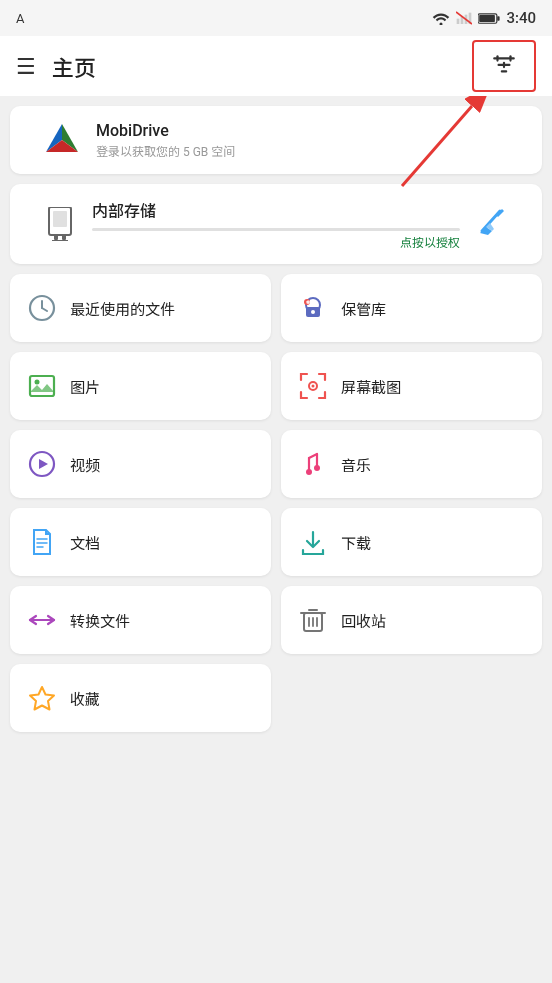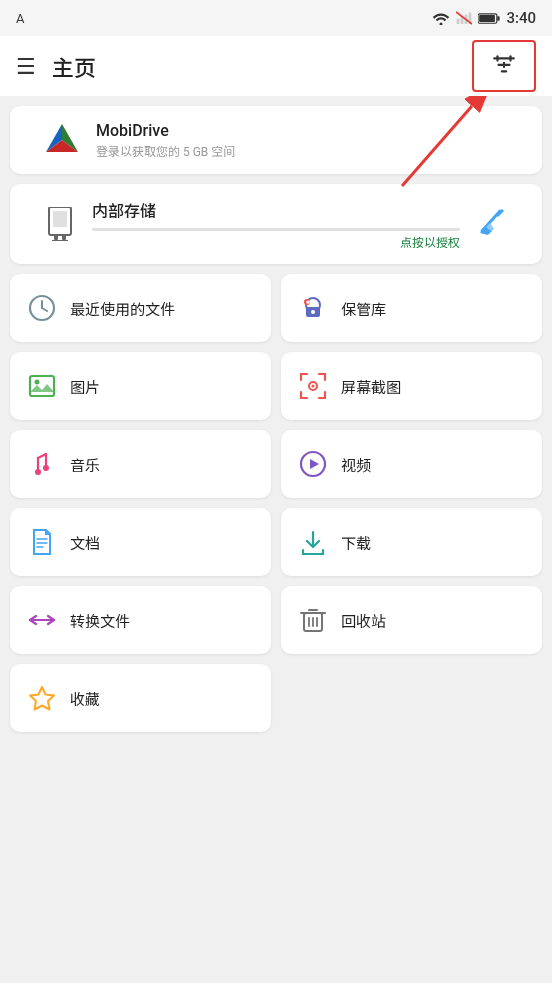--- a/index.html
+++ b/index.html
@@ -347,38 +347,38 @@
           <circle cx="14" cy="14" r="4" fill="none" stroke="#ef5350" stroke-width="2"></circle>
           <circle cx="14" cy="14" r="1.5" fill="#ef5350"></circle>
         </svg>
       </div>
       <span class="menu-item-label">屏幕截图</span>
     </div>
 
     <div class="menu-item">
       <div class="menu-item-icon">
         <svg width="28" height="28" viewBox="0 0 28 28">
+          <circle cx="14" cy="14" r="12" fill="none" stroke="#7e57c2" stroke-width="2.2"></circle>
+          <polygon points="11,9 11,19 20,14" fill="#7e57c2"></polygon>
+        </svg>
+      </div>
+      <span class="menu-item-label">视频</span>
+    </div>
+
+    <div class="menu-item">
+      <div class="menu-item-icon">
+        <svg width="28" height="28" viewBox="0 0 28 28">
           <path d="M18,4 L18,18" stroke="#ec407a" stroke-width="2.2" stroke-linecap="round"></path>
           <path d="M10,8 L10,22" stroke="#ec407a" stroke-width="2.2" stroke-linecap="round"></path>
           <path d="M10,8 L18,4" stroke="#ec407a" stroke-width="2.2" stroke-linecap="round"></path>
           <circle cx="10" cy="22" r="3" fill="#ec407a"></circle>
           <circle cx="18" cy="18" r="3" fill="#ec407a"></circle>
         </svg>
       </div>
       <span class="menu-item-label">音乐</span>
-    </div>
-
-    <div class="menu-item">
-      <div class="menu-item-icon">
-        <svg width="28" height="28" viewBox="0 0 28 28">
-          <circle cx="14" cy="14" r="12" fill="none" stroke="#7e57c2" stroke-width="2.2"></circle>
-          <polygon points="11,9 11,19 20,14" fill="#7e57c2"></polygon>
-        </svg>
-      </div>
-      <span class="menu-item-label">视频</span>
     </div>
 
     <div class="menu-item">
       <div class="menu-item-icon">
         <svg width="28" height="28" viewBox="0 0 28 28">
           <path d="M6,2 L18,2 L22,6 L22,26 L6,26 Z" fill="none" stroke="#42a5f5" stroke-width="2"></path>
           <path d="M18,2 L18,6 L22,6" fill="none" stroke="#42a5f5" stroke-width="2"></path>
           <line x1="9" y1="11" x2="19" y2="11" stroke="#42a5f5" stroke-width="1.5" stroke-linecap="round"></line>
           <line x1="9" y1="15" x2="19" y2="15" stroke="#42a5f5" stroke-width="1.5" stroke-linecap="round"></line>
           <line x1="9" y1="19" x2="15" y2="19" stroke="#42a5f5" stroke-width="1.5" stroke-linecap="round"></line>

